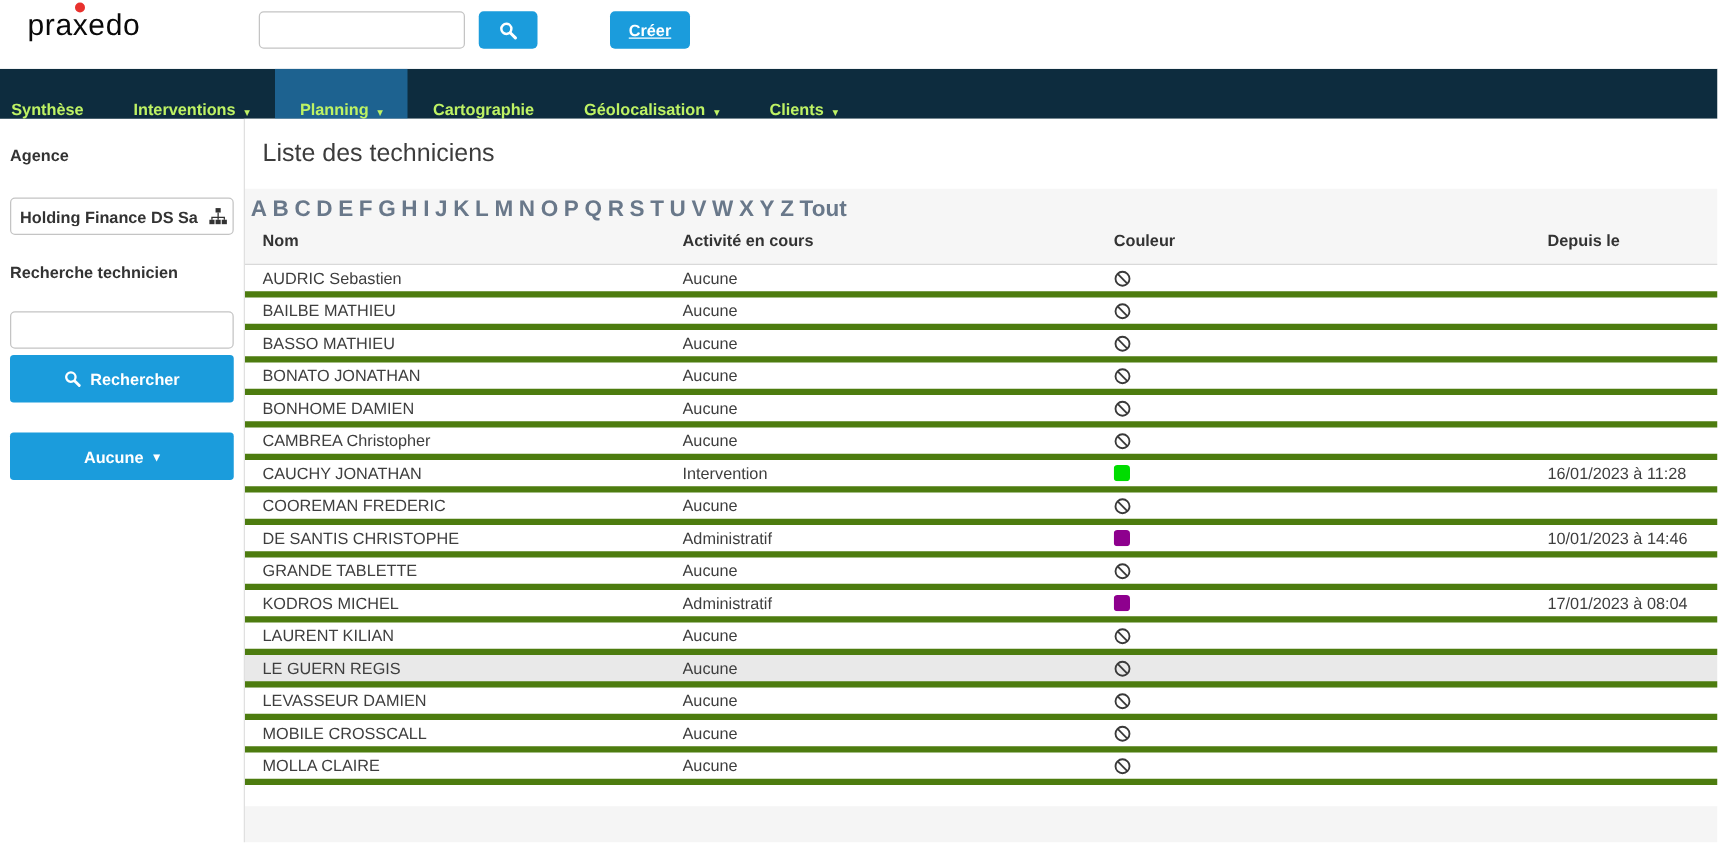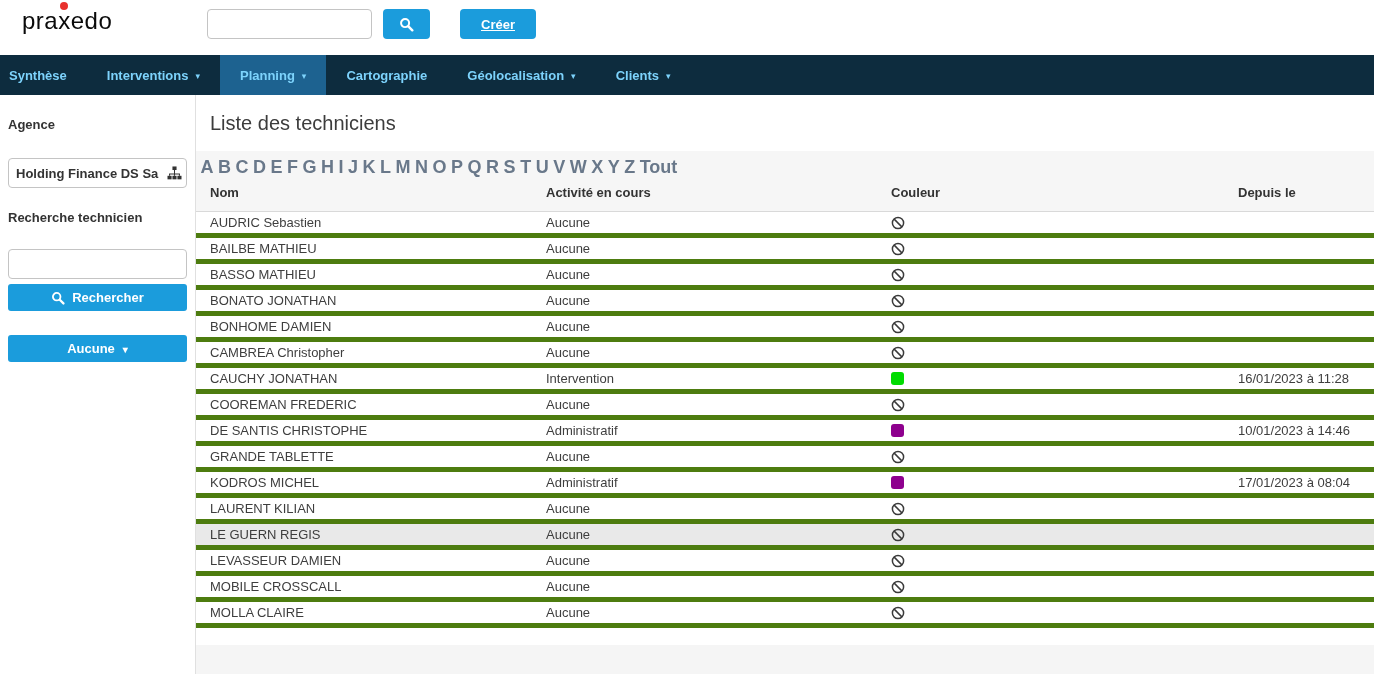--- a/index.html
+++ b/index.html
@@ -12,42 +12,42 @@
           letter-spacing: 0.5px; font-weight: 400; }
   .logo .logo-x { position: relative; display: inline-block; }
   .logo .logo-x::after { content: ""; position: absolute; width: 8px; height: 8px;
           border-radius: 50%; background: #e8312d; top: -5px; left: 50%; transform: translateX(-50%); }
   .top-search-input { position: absolute; left: 207px; top: 9px; width: 165px; height: 30px;
           border: 1px solid #c4c4c4; border-radius: 4px; padding: 0 8px; font-size: 13px; outline: none; }
   .btn-blue { background: #1b9cdc; color: #fff; border: none; border-radius: 4px;
           font-size: 13px; font-weight: 700; cursor: pointer;
           display: inline-flex; align-items: center; justify-content: center; }
   .top-search-btn { position: absolute; left: 383px; top: 9px; width: 47px; height: 30px; }
-  .top-create-btn { position: absolute; left: 460px; top: 9px; width: 76px; height: 30px; text-decoration: underline; }
+  .top-create-btn { position: absolute; left: 488px; top: 9px; width: 64px; height: 30px; text-decoration: underline; }
 
   
   .navbar { height: 40px; background: #0d2c3e; display: flex; align-items: stretch; }
-  .nav-item { display: flex; align-items: center; padding: 0 20px; color: #7dd3fc;
+  .nav-item { display: flex; align-items: flex-end; padding: 0 20px; color: #bef264;
           font-size: 13px; font-weight: 700; cursor: pointer; white-space: nowrap; }
   .nav-item:first-child { padding-left: 9px; }
   .nav-item.active { background: #1d6290; }
   .nav-item .caret { font-size: 9px; margin-left: 7px; position: relative; top: 1px; }
 
   
   .content { display: flex; height: 579px; }
   .sidebar { width: 196px; border-right: 1px solid #e0e0e0; padding: 0 8px; flex: none; }
   .side-label { font-size: 13px; font-weight: 700; color: #333; margin-top: 22px; }
   .agence-select { margin-top: 26px; height: 30px; border: 1px solid #c4c4c4; border-radius: 4px;
           display: flex; align-items: center; padding: 0 4px 0 7px; cursor: pointer; font-weight: bold; }
   .agence-select .agence-text { flex: 1; font-size: 13px; color: #333; white-space: nowrap;
           overflow: hidden; }
   .agence-select svg { flex: none; }
   .side-input { margin-top: 24px; width: 100%; height: 30px; border: 1px solid #c4c4c4;
           border-radius: 4px; padding: 0 8px; font-size: 13px; outline: none; }
-  .side-btn { width: 100%; height: 27px; margin-top: 5px; border-radius: 3px; }
+  .side-btn { width: 100%; height: 38px; margin-top: 5px; border-radius: 3px; }
   .side-btn svg { margin-right: 7px; }
   .nouveau-btn { margin-top: 24px; }
   .nouveau-btn .caret { font-size: 10px; margin-left: 8px; position: relative; top: 1px; }
 
   .main { flex: 1; position: relative; background: #fff; }
   .page-title { font-size: 20px; font-weight: 400; color: #3c3c3c; margin: 17px 0 0 14px; }
 
   .table-head { margin-top: 16px; background: #f6f6f6; border-bottom: 1px solid #d9d9d9; }
   .alphabet { padding: 8px 150px 0 0; font-size: 18px; font-weight: 700;
           color: #69788a; line-height: 17px; }

